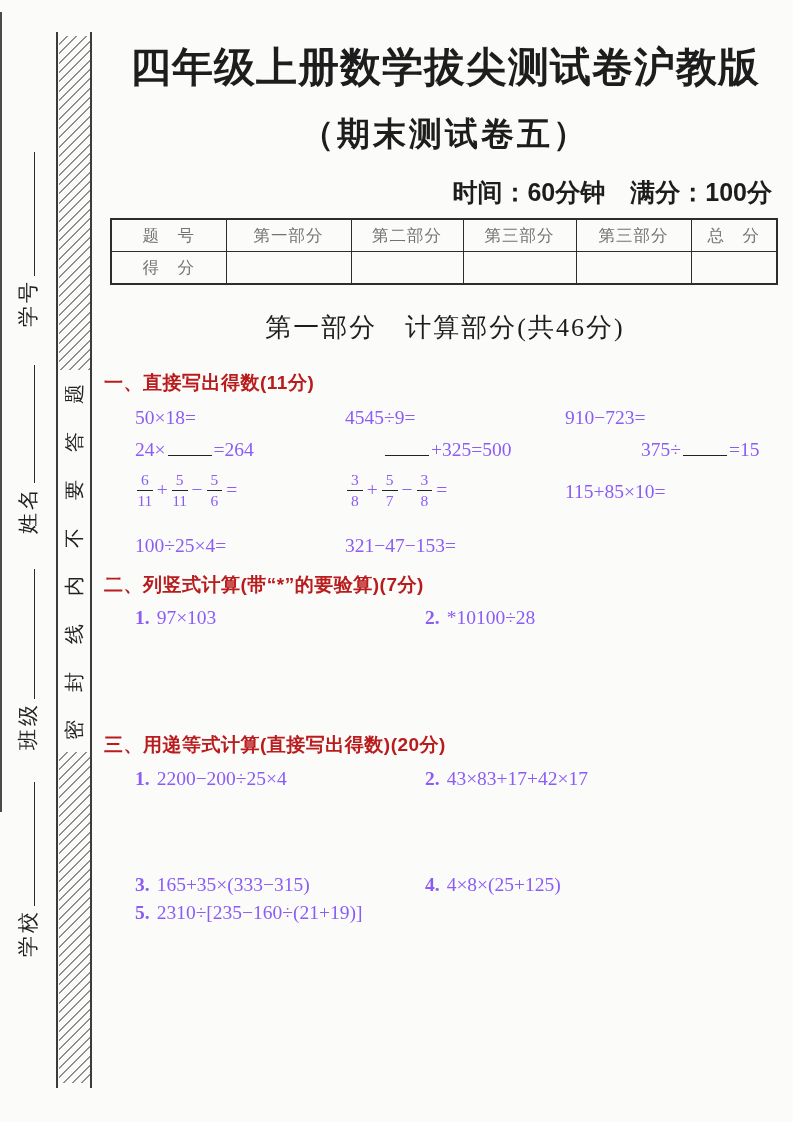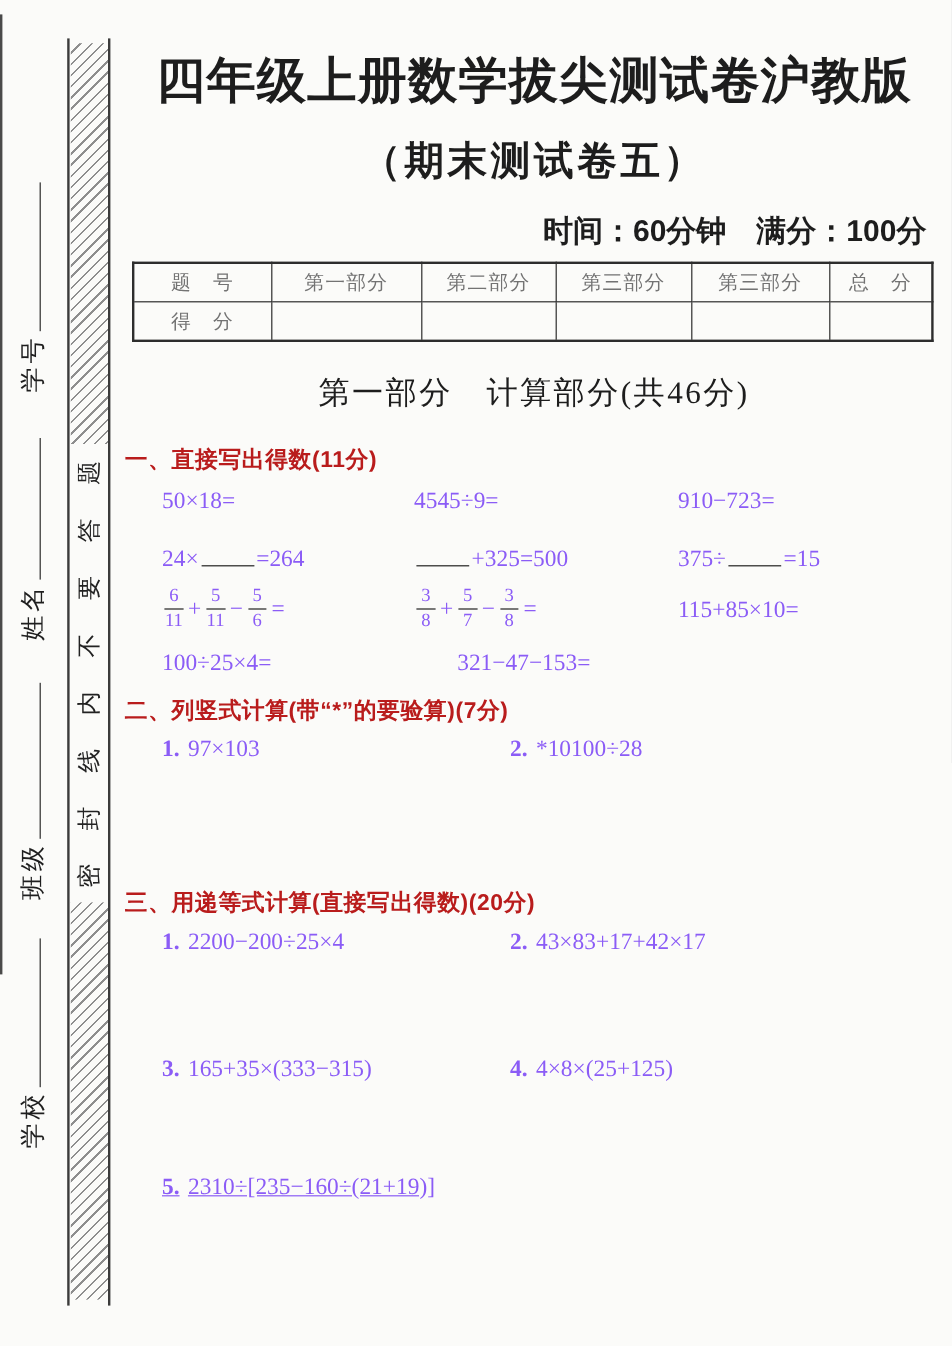--- a/index.html
+++ b/index.html
@@ -59,27 +59,27 @@
   }
   .q-heading{font-size:19px;font-weight:700;letter-spacing:.5px;color:#b91c1c;}
   #q1-heading{margin-top:25px;}
   #q2-heading{margin-top:11px;}
   #q3-heading{margin-top:100px;}
 
   .math{font-family:"Liberation Serif","DejaVu Serif",serif;font-size:19.5px;color:#8b5cf6;}
   .qgrid3{display:grid;grid-template-columns:210px 220px 1fr;padding-left:31px;align-items:center;}
   .qgrid2{display:grid;grid-template-columns:290px 1fr;padding-left:31px;align-items:center;}
   .row1{margin-top:7px;height:30px;}
-  .row2{margin-top:18px;height:32px;}
+  .row2{margin-top:1px;height:32px;gap:38px;}
   .row3{margin-top:3px;height:46px;}
-  .row4{margin-top:6px;height:30px;gap:36px;}
+  .row4{margin-top:16px;height:30px;}
   .q2row{margin-top:6px;height:28px;}
   .q3row1{margin-top:7px;height:28px;}
   .q3row2{margin-top:78px;height:28px;}
-  .q3row3{margin-top:70px;height:28px;text-decoration:underline;}
+  .q3row3{height:28px;}
   .blank{display:inline-block;width:44px;height:2px;border-bottom:1.6px solid #222;
     vertical-align:baseline;margin:0 2px;}
   .qno{font-weight:700;margin-right:7px;}
   .frac{display:inline-flex;flex-direction:column;align-items:center;
     vertical-align:middle;margin:0 2px;line-height:1;position:relative;top:-2px;}
   .frac .fn{font-size:15.5px;padding:0 4px 2px;border-bottom:1.5px solid #222;}
   .frac .fd{font-size:15.5px;padding-top:2px;}
   .mop{margin:0 2px;}
 </style>
 </head>

